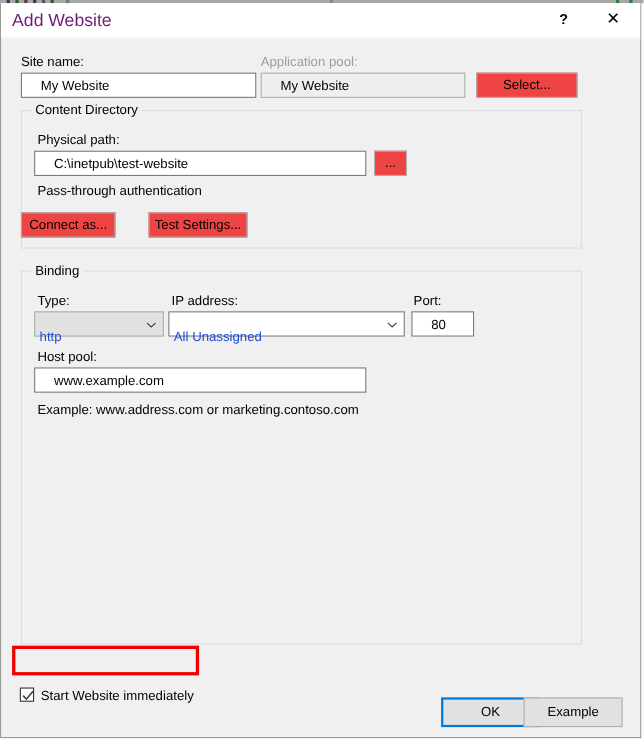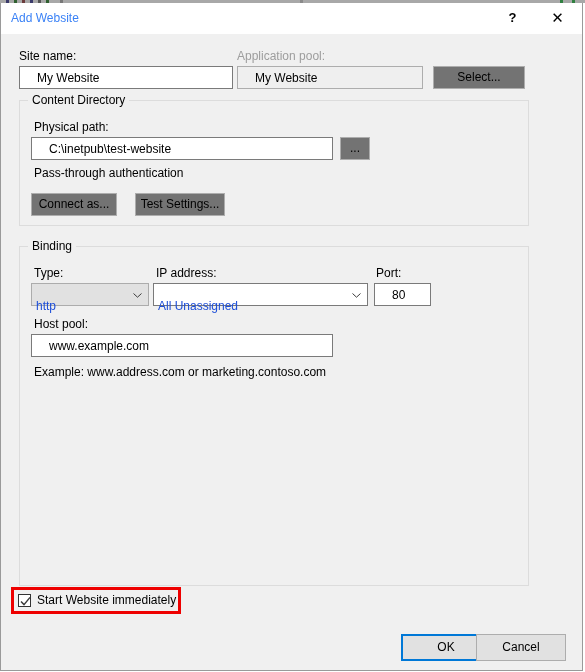--- a/index.html
+++ b/index.html
@@ -45,22 +45,22 @@
 
   .titlebar {
     position: relative;
     height: 31px;
     background: #ffffff;
     border-bottom: 1px solid #f0f0f0;
   }
   .title-text {
     position: absolute;
     left: 10px; top: 8px;
-    font-size: 12px;
-    color: #3b82f6;
+    font-size: 16px;
+    color: #701a75;
   }
   .title-btn {
     position: absolute;
     top: 0;
     width: 45px; height: 30px;
     line-height: 30px;
     text-align: center;
     color: #000000;
     cursor: default;
     user-select: none;
@@ -91,21 +91,21 @@
     outline: none;
   }
   .tbox.readonly {
     background: #efefef;
     border: 1px solid #adadad;
   }
 
   .pbtn {
     position: absolute;
     box-sizing: border-box;
-    background: #737373;
+    background: #ef4444;
     border: 1px solid #adadad;
     font-family: "Liberation Sans", sans-serif;
     font-size: 12px;
     color: #000000;
     height: 23px;
     line-height: 21px;
     text-align: center;
     cursor: default;
     user-select: none;
   }
@@ -157,23 +157,23 @@
   
   .redbox {
     position: absolute;
     box-sizing: border-box;
     border: 3px solid #ee0000;
     background: transparent;
   }
   .checkrow {
     position: absolute;
     display: flex;
-    align-items: center;
-    cursor: default;
-    user-select: none;
+    cursor: default;
+    user-select: none;
+    margin-top: 32px;
   }
   .checkbox {
     width: 13px; height: 13px;
     box-sizing: border-box;
     border: 1px solid #333333;
     background: #ffffff;
     position: relative;
     flex: 0 0 auto;
   }
   .checkbox svg { position: absolute; left: 1px; top: 1px; }
@@ -238,21 +238,21 @@
   <div class="group" style="left:18px; top:97px; width:510px; height:126px;">
     <div class="group-title">Content Directory</div>
   </div>
 
   <div class="lbl" style="left:33px; top:117px;">Physical path:</div>
   <input class="tbox" style="left: 30px; top: 134px; width: 302px;" value="C:\inetpub\test-website">
   <div class="pbtn" style="left:339px; top:134px; width:30px;">...</div>
 
   <div class="lbl" style="left:33px; top:163px;">Pass-through authentication</div>
 
-  <div class="pbtn" style="left:30px; top:190px; width:86px;">Connect as...</div>
+  <div class="pbtn" style="left:18px; top:190px; width:86px;">Connect as...</div>
   <div class="pbtn" style="left:134px; top:190px; width:90px;">Test Settings...</div>
 
   <div class="group" style="left:18px; top:243px; width:510px; height:340px;">
     <div class="group-title">Binding</div>
   </div>
 
   <div class="lbl" style="left:33px; top:263px;">Type:</div>
   <div class="combo grey" style="left:30px; top:280px; width:118px;">
     <span class="combo-text">http</span>
     <span class="chev">
@@ -285,15 +285,15 @@
   <div class="checkrow" style="left:17px; top:590px;">
     <span class="checkbox">
       <svg width="11" height="11" viewBox="0 0 11 11">
         <path d="M1 5.4 L4 8.6 L10 1.4" fill="none" stroke="#3a3a3a" stroke-width="1.4"></path>
       </svg>
     </span>
     <span class="ctext">Start Website immediately</span>
   </div>
 
   <div class="footer-btn default" style="left:372px; top:631px; width:90px;">OK</div>
-  <div class="footer-btn" style="left:475px; top:631px; width:90px;">Cancel</div>
+  <div class="footer-btn" style="left:475px; top:631px; width:90px;">Example</div>
 
 </div>
 
 </body></html>

